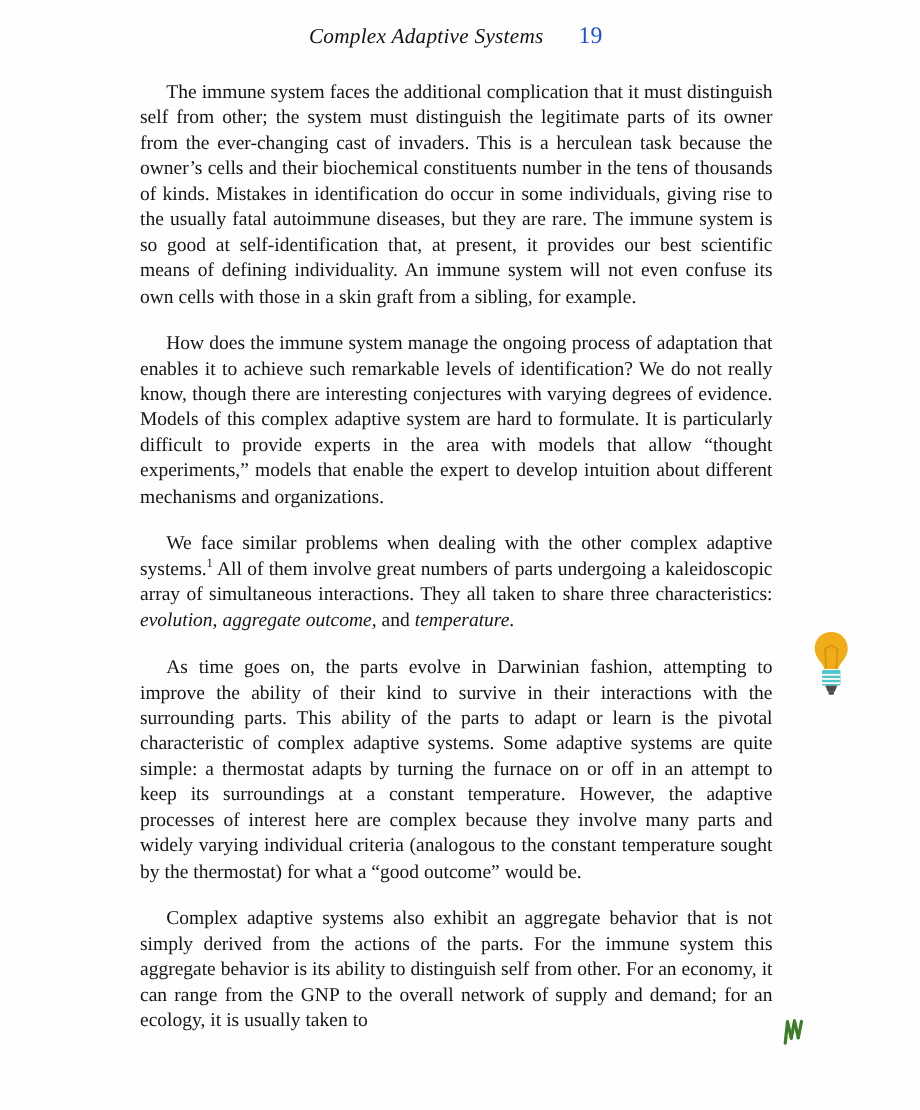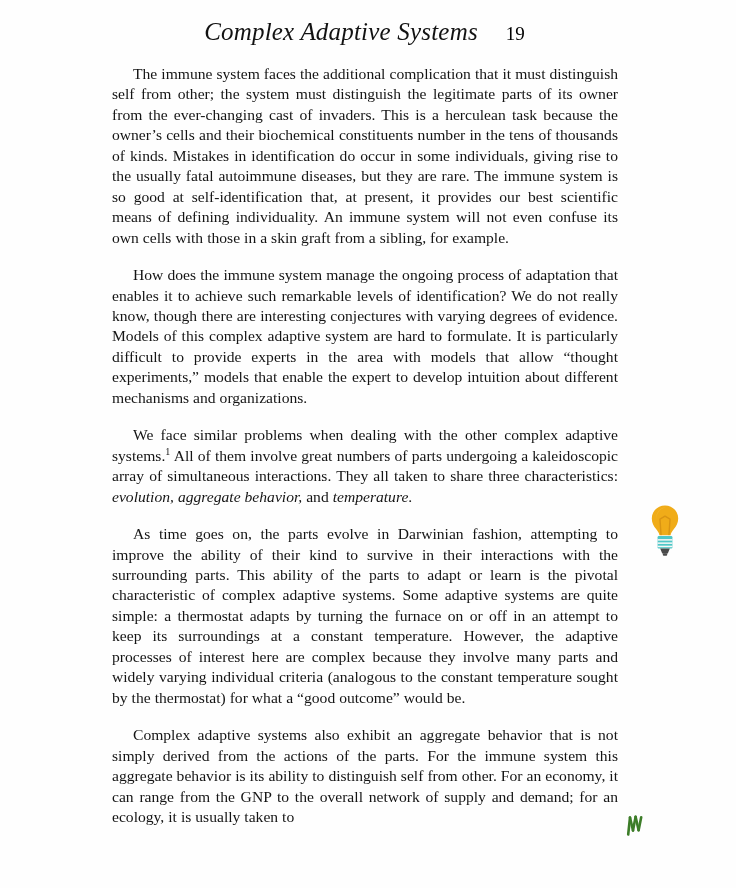--- a/index.html
+++ b/index.html
@@ -30,29 +30,29 @@
     left: 112px;
     top: 18px;
     width: 505px;
     height: 26px;
     display: flex;
     align-items: baseline;
     justify-content: center;
   }
   .running-head-title {
     font-style: italic;
-    font-size: 25px;
+    font-size: 17px;
     letter-spacing: 0.2px;
     color: #121212;
     white-space: nowrap;
   }
   .running-head-folio {
     font-size: 19px;
     font-style: normal;
-    color: #000000;
+    color: #1d4ed8;
     margin-left: 28px;
     white-space: nowrap;
   }
 
   
   .textblock {
     position: absolute;
     left: 112px;
     top: 64px;
     width: 506px;
@@ -113,21 +113,21 @@
 <div class="page">
 
   <div class="running-head">
     <span class="running-head-title">Complex Adaptive Systems</span>
     <span class="running-head-folio">19</span>
   </div>
 
   <div class="textblock">
     <p class="para"><span>The immune system faces the additional complication that it must distinguish self from other; the system must distinguish the legitimate parts of its owner from the ever-changing cast of invaders. This is a herculean task because the owner’s cells and their biochemical constituents number in the tens of thousands of kinds. Mistakes in identification do occur in some individuals, giving rise to the usually fatal autoimmune diseases, but they are rare. The immune system is so good at self-identification that, at present, it provides our best scientific means of defining individuality. An immune system will not even confuse its own cells with those in a skin graft from a sibling, for example.</span></p>
     <p class="para"><span>How does the immune system manage the ongoing process of adaptation that enables it to achieve such remarkable levels of identification? We do not really know, though there are interesting conjectures with varying degrees of evidence. Models of this complex adaptive system are hard to formulate. It is particularly difficult to provide experts in the area with models that allow “thought experiments,” models that enable the expert to develop intuition about different mechanisms and organizations.</span></p>
-    <p class="para"><span>We face similar problems when dealing with the other complex adaptive systems.</span><sup class="fn-ref">1</sup><span> All of them involve great numbers of parts undergoing a kaleidoscopic array of simultaneous interactions. They all taken to share three characteristics: </span><i>evolution, aggregate behavior,</i><span> and </span><i>temperature</i><span>.</span></p>
+    <p class="para"><span>We face similar problems when dealing with the other complex adaptive systems.</span><sup class="fn-ref">1</sup><span> All of them involve great numbers of parts undergoing a kaleidoscopic array of simultaneous interactions. They all taken to share three characteristics: </span><i>evolution, aggregate outcome,</i><span> and </span><i>temperature</i><span>.</span></p>
     <p class="para"><span>As time goes on, the parts evolve in Darwinian fashion, attempting to improve the ability of their kind to survive in their interactions with the surrounding parts. This ability of the parts to adapt or learn is the pivotal characteristic of complex adaptive systems. Some adaptive systems are quite simple: a thermostat adapts by turning the furnace on or off in an attempt to keep its surroundings at a constant temperature. However, the adaptive processes of interest here are complex because they involve many parts and widely varying individual criteria (analogous to the constant temperature sought by the thermostat) for what a “good outcome” would be.</span></p>
     <p class="para"><span>Complex adaptive systems also exhibit an aggregate behavior that is not simply derived from the actions of the parts. For the immune system this aggregate behavior is its ability to distinguish self from other. For an economy, it can range from the GNP to the overall network of supply and demand; for an ecology, it is usually taken to</span></p>
   </div>
 
   <div class="bulb-annotation">
     <svg viewBox="0 0 34 60" xmlns="http://www.w3.org/2000/svg" aria-hidden="true">
 
       <path id="bulb-glass" d="M17 2.5c-7.6 0-13.2 5.8-13.2 13.0 0 4.6 2.1 7.9 4.3 10.6 1.9 2.3 3.0 4.0 3.3 6.1h11.2c0.3-2.1 1.4-3.8 3.3-6.1 2.2-2.7 4.3-6.0 4.3-10.6 0-7.2-5.6-13.0-13.2-13.0z" fill="#F0AC19"></path>
 
       <path id="bulb-highlight" d="M10.4 8.2c2.0-2.6 5.0-4.1 8.2-4.2-4.3 0.9-7.6 3.5-9.2 7.0-0.9 2.0-1.0 4.2-0.5 6.0-1.1-3.0-0.7-6.3 1.5-8.8z" opacity="0.55" fill="#F5BE3E"></path>

